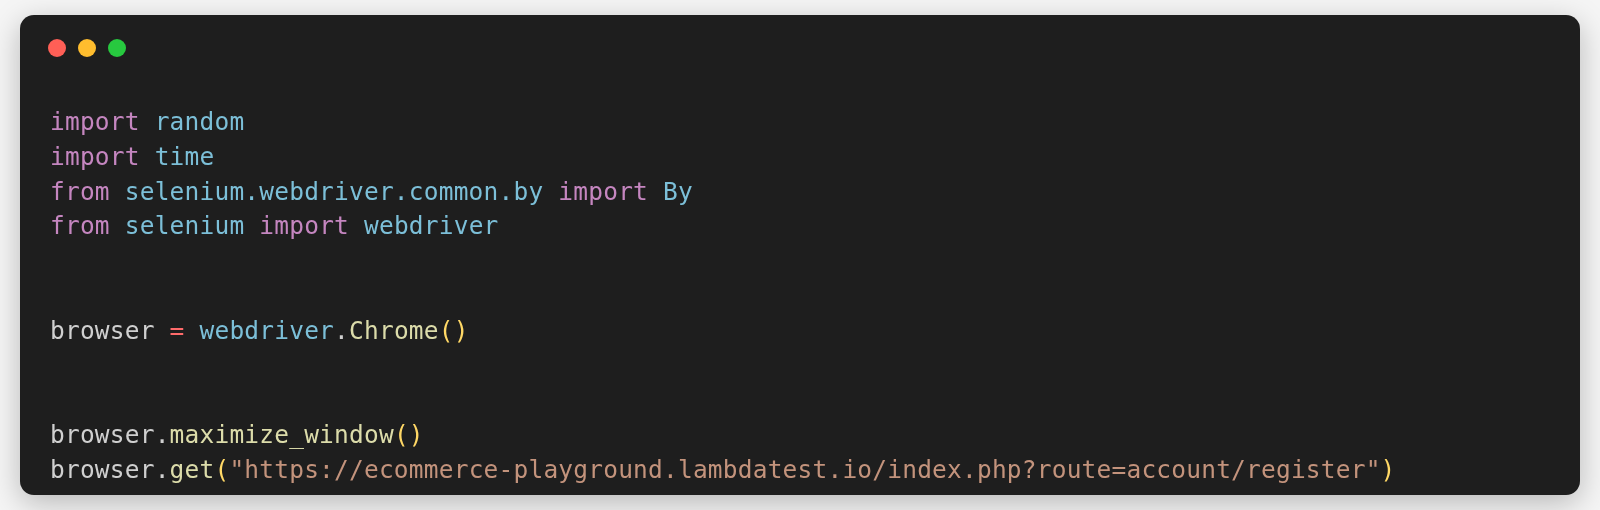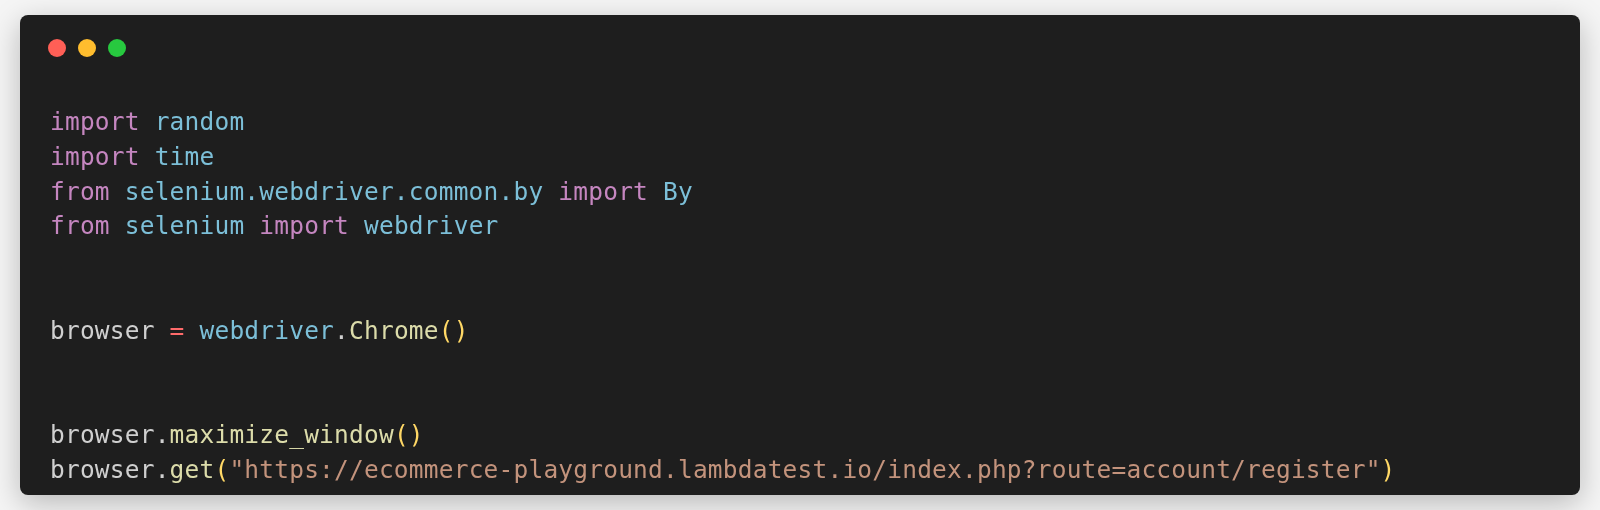--- a/index.html
+++ b/index.html
@@ -7,21 +7,21 @@
       width: 1600px;
       height: 510px;
       background: #f5f5f5;
       padding: 15px 20px;
       font-family: 'SF Mono', 'Monaco', 'Menlo', 'Consolas', monospace;
     }
     .window {
       width: 100%;
       height: 100%;
       background: #1e1e1e;
-      border-radius: 8px;
+      border-radius: 14px;
       overflow: hidden;
       box-shadow: 0 8px 30px rgba(0,0,0,0.25);
       position: relative;
     }
     .traffic-lights {
       position: absolute;
       top: 24px;
       left: 28px;
       display: flex;
       gap: 12px;

